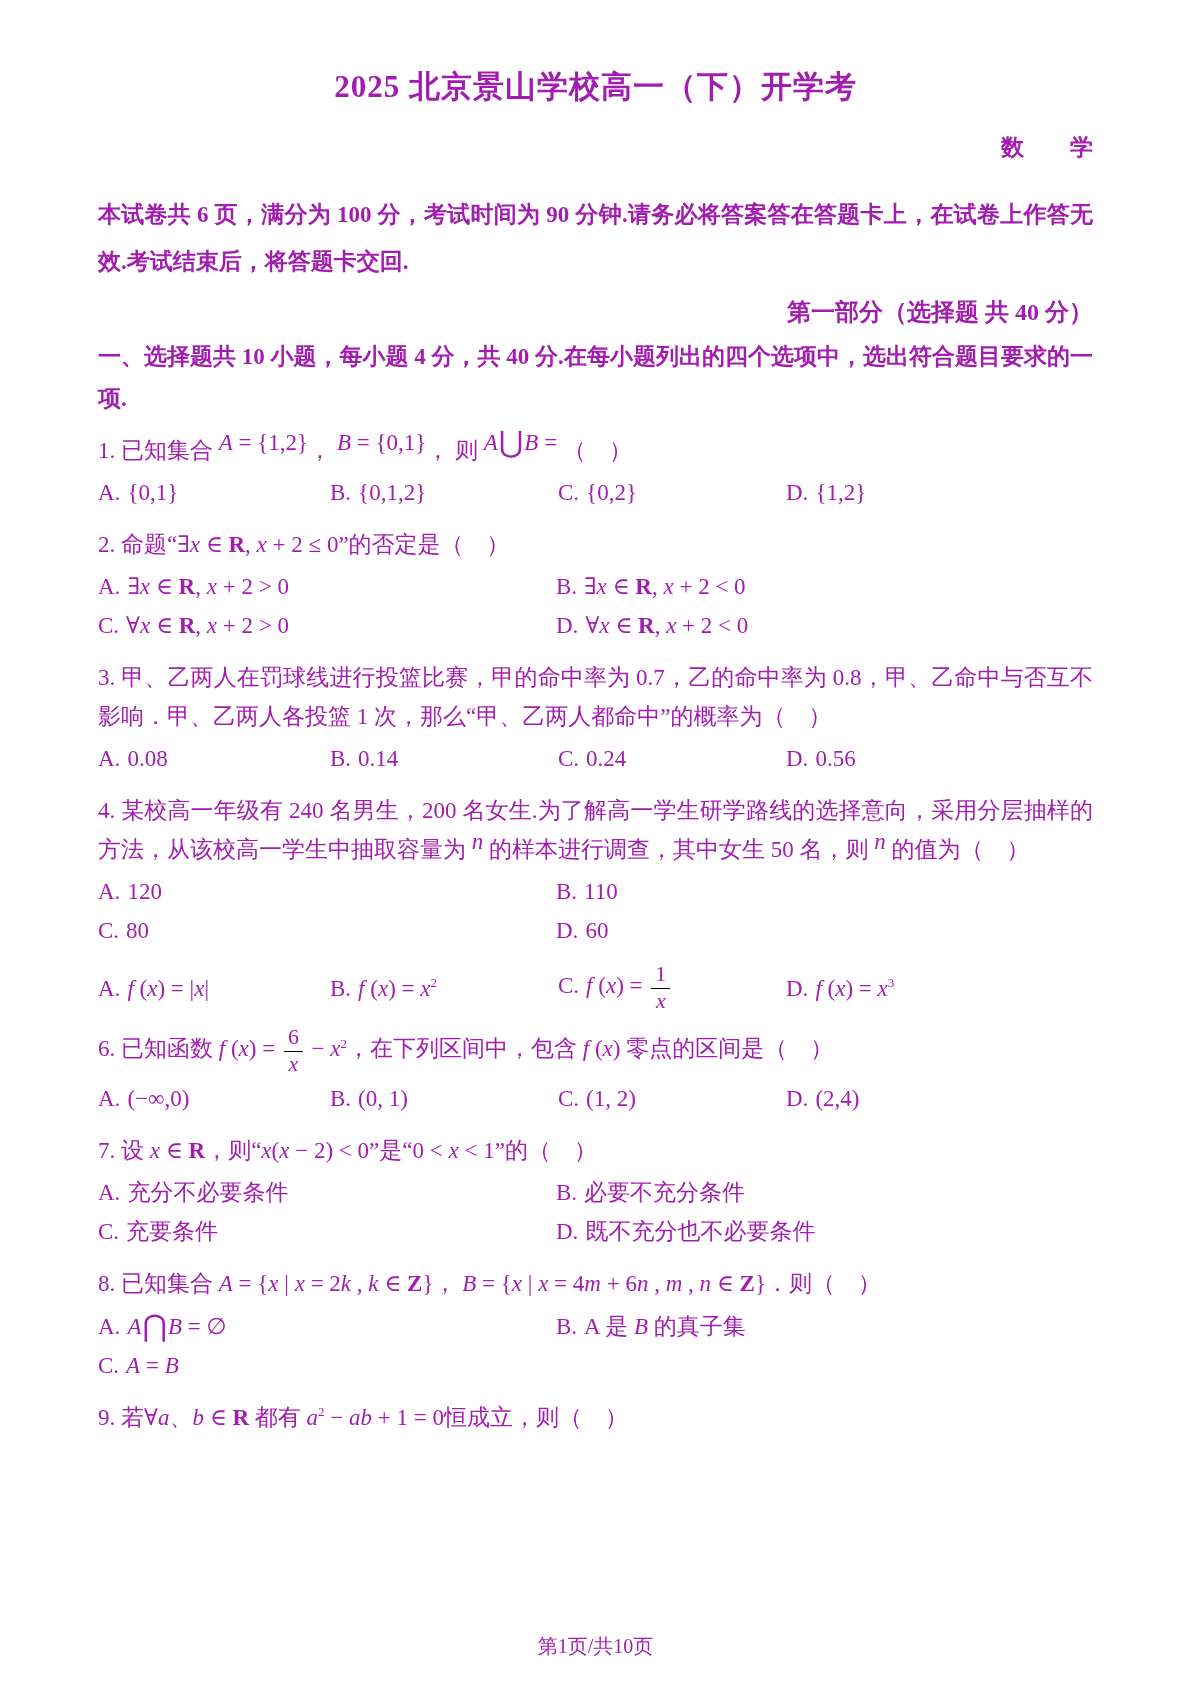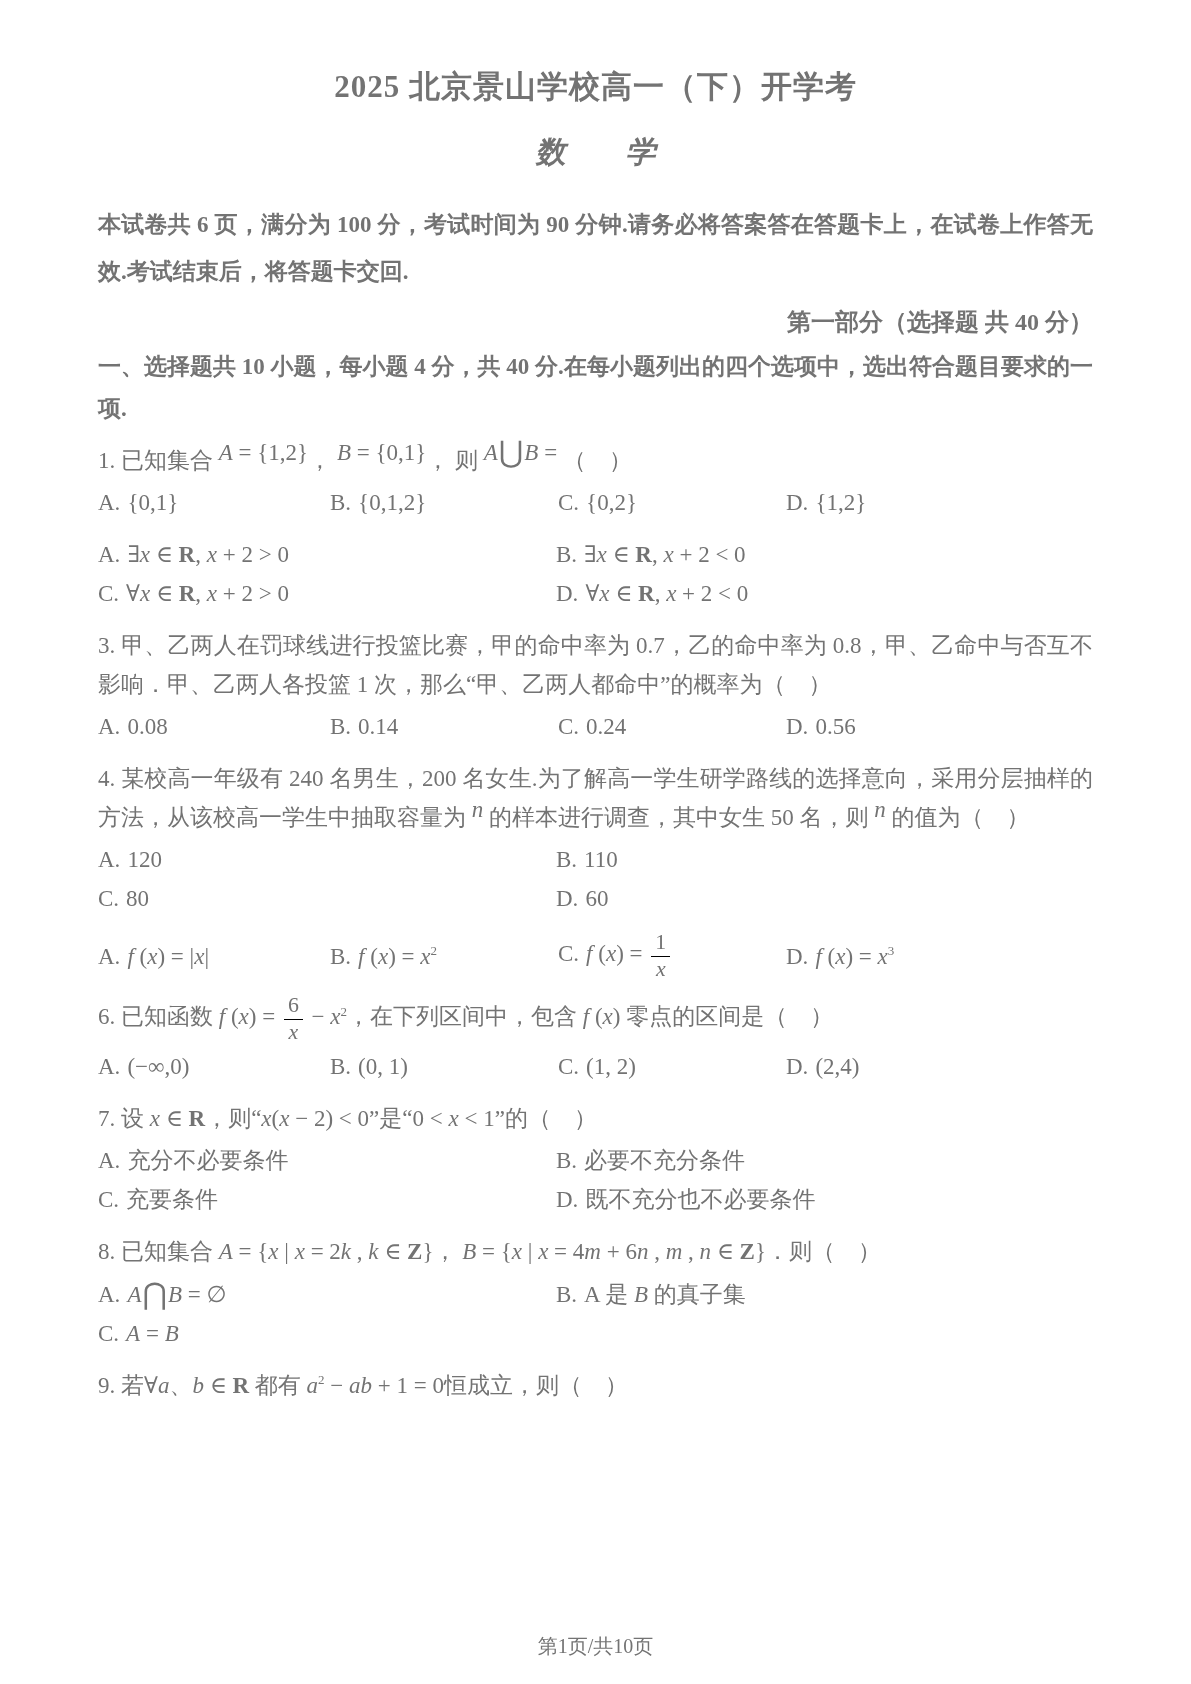--- a/index.html
+++ b/index.html
@@ -1,35 +1,35 @@
 <!DOCTYPE html>
 <html><head>
 <meta charset="utf-8">
 <style>
   html,body{margin:0;padding:0;background:#ffffff;}
   .page{
     position:relative;
     width:1191px;height:1684px;
     box-sizing:border-box;
     padding:66px 98px 0 98px;
-    background:#ffffff;color:#737373;
+    background:#ffffff;color:#a21caf;
     font-family:"Liberation Serif","DejaVu Serif","DejaVu Sans",serif;
     font-size:23px;
     overflow:hidden;
   }
   .exam-title{
     margin:0 0 24px 0;
     text-align:center;
     font-size:31px;font-weight:bold;
     letter-spacing:1px;
   }
   .subject{
     margin:0 0 28px 0;
-    text-align:center;
-    font-size:30px;font-weight:bold;font-style:italic;
+    text-align:right;
+    font-size:23px;font-weight:bold;
   }
   .notice{
     margin:0 0 4px 0;
     font-weight:bold;
     line-height:47px;
     text-align:justify;
   }
   .part-heading{
     text-align:right;
     font-weight:bold;
@@ -78,20 +78,21 @@
       <div class="question">
         <div class="stem"><span class="seg-t">1. 已知集合 </span><span class="seg-m up"><i>A</i> = {1,2}</span><span class="seg-t">， </span><span class="seg-m up"><i>B</i> = {0,1}</span><span class="seg-t">， 则 </span><span class="seg-m up"><i>A</i></span><span class="seg-big up">⋃</span><span class="seg-m up"><i>B</i> = </span><span class="seg-t">（　）</span></div>
         <div class="opts4">
           <div class="opt"><span class="opt-label">A.</span><span class="seg-m">{0,1}</span></div>
           <div class="opt"><span class="opt-label">B.</span><span class="seg-m">{0,1,2}</span></div>
           <div class="opt"><span class="opt-label">C.</span><span class="seg-m">{0,2}</span></div>
           <div class="opt"><span class="opt-label">D.</span><span class="seg-m">{1,2}</span></div>
         </div>
       </div>
       <div class="question">
+        <div class="stem"><span class="seg-t">2. 命题“</span><span class="seg-m">∃<i>x</i> ∈ </span><span class="seg-b">R</span><span class="seg-m">, <i>x</i> + 2 ≤ 0</span><span class="seg-t">”的否定是（　）</span></div>
         <div class="opts2">
           <div class="opt"><span class="opt-label">A.</span><span class="seg-m">∃<i>x</i> ∈ </span><span class="seg-b">R</span><span class="seg-m">, <i>x</i> + 2 &gt; 0</span></div>
           <div class="opt"><span class="opt-label">B.</span><span class="seg-m">∃<i>x</i> ∈ </span><span class="seg-b">R</span><span class="seg-m">, <i>x</i> + 2 &lt; 0</span></div>
           <div class="opt"><span class="opt-label">C.</span><span class="seg-m">∀<i>x</i> ∈ </span><span class="seg-b">R</span><span class="seg-m">, <i>x</i> + 2 &gt; 0</span></div>
           <div class="opt"><span class="opt-label">D.</span><span class="seg-m">∀<i>x</i> ∈ </span><span class="seg-b">R</span><span class="seg-m">, <i>x</i> + 2 &lt; 0</span></div>
         </div>
       </div>
       <div class="question">
         <div class="stem"><span class="seg-t">3. 甲、乙两人在罚球线进行投篮比赛，甲的命中率为 0.7，乙的命中率为 0.8，甲、乙命中与否互不影响．甲、乙两人各投篮 1 次，那么“甲、乙两人都命中”的概率为（　）</span></div>
         <div class="opts4">

